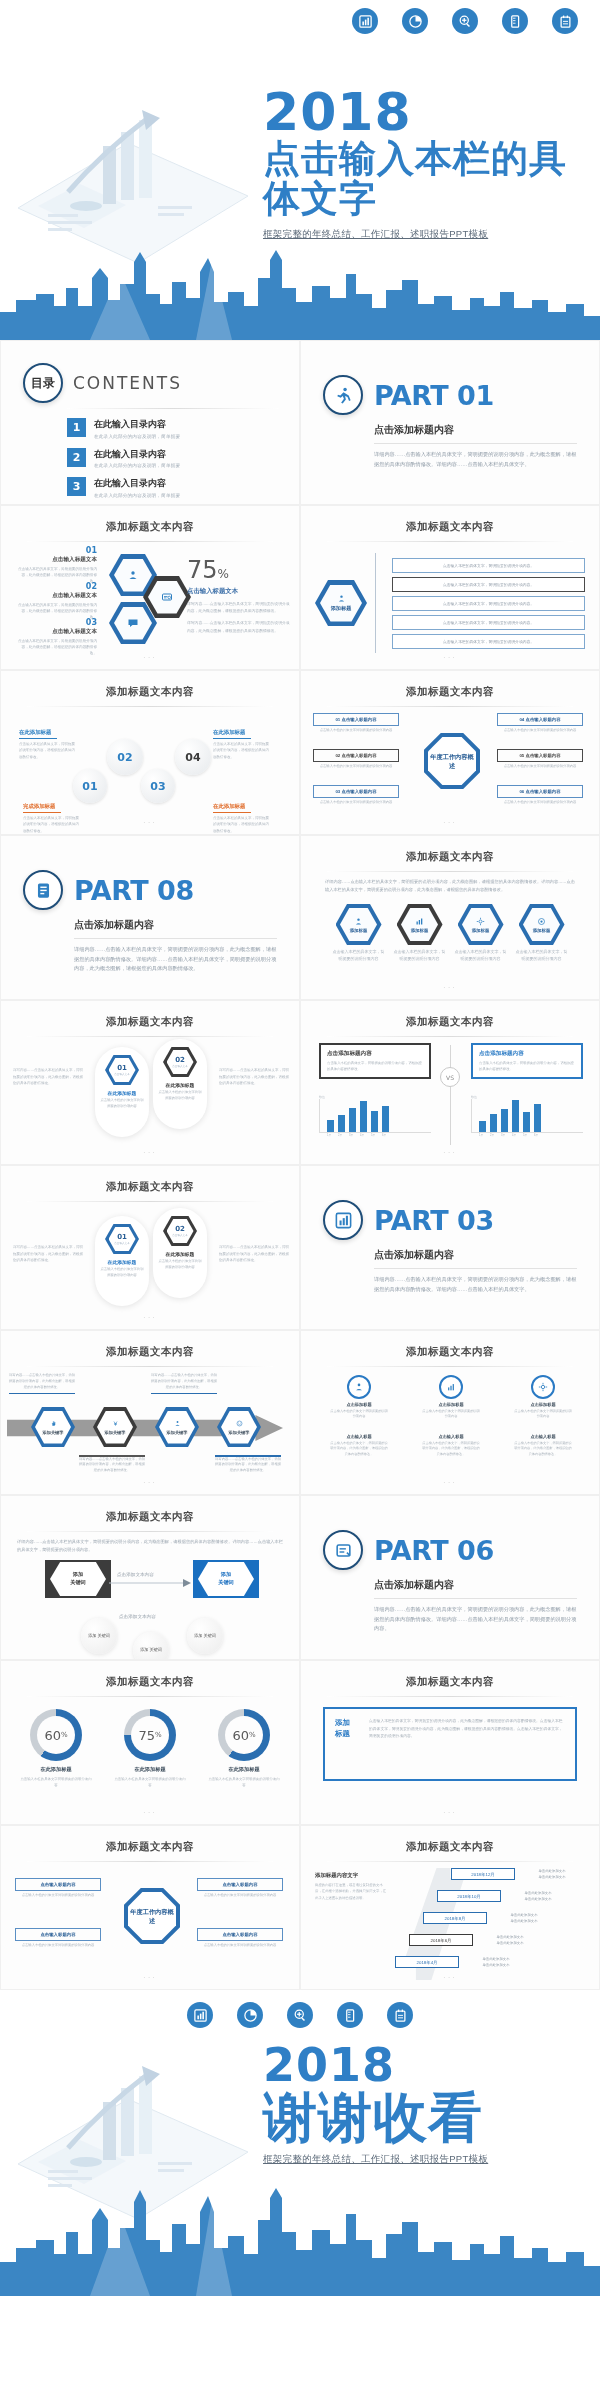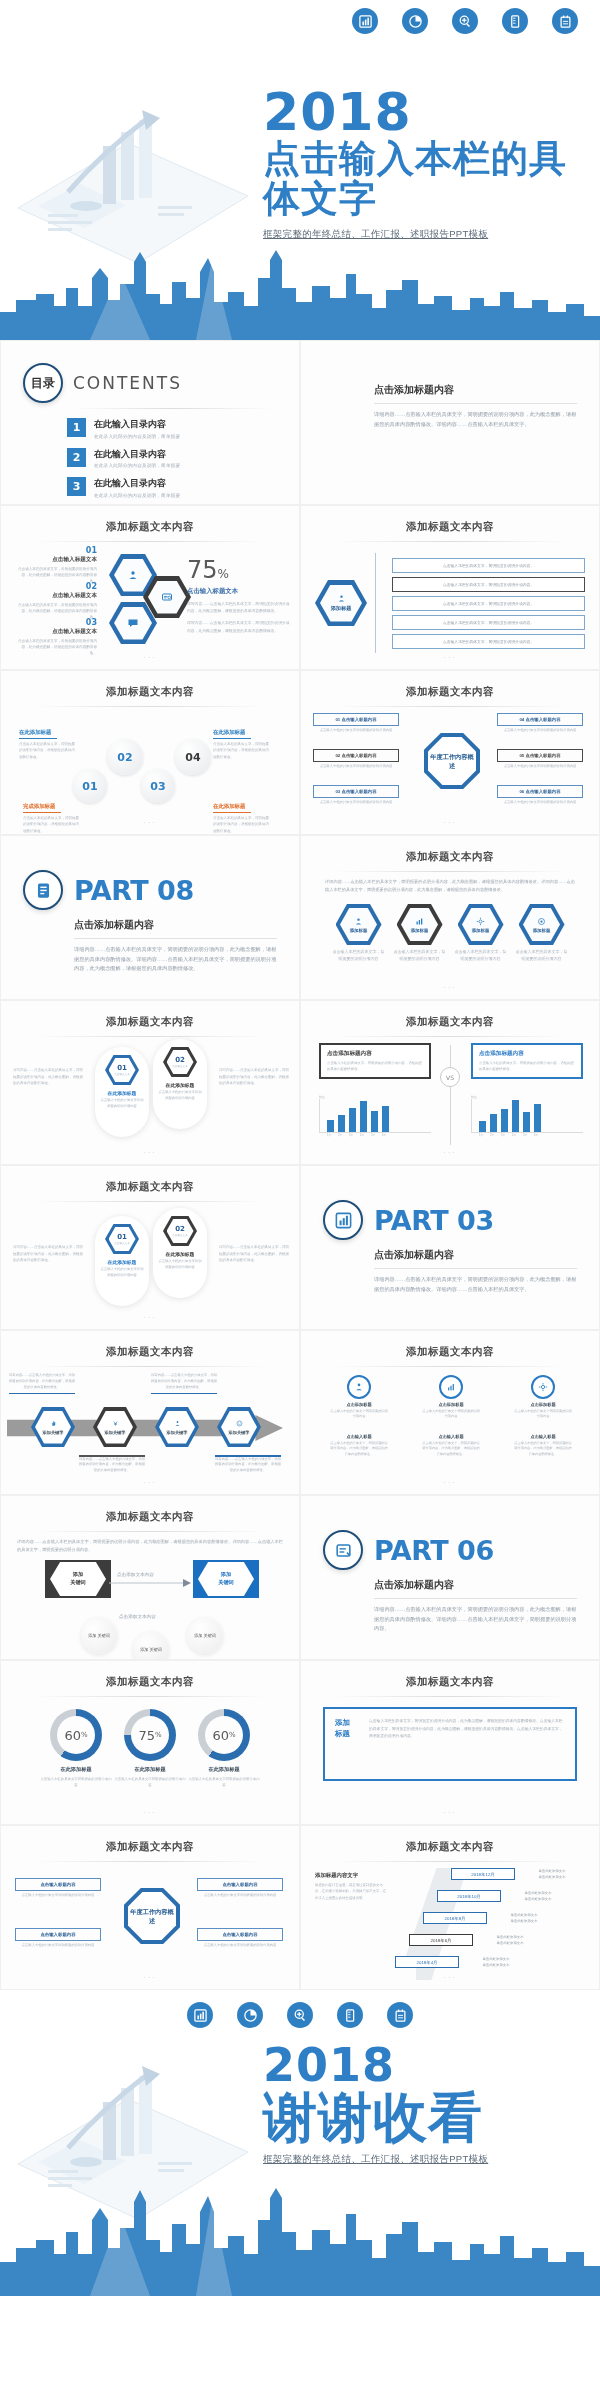--- a/index.html
+++ b/index.html
@@ -256,21 +256,21 @@
     display:flex; align-items:center; justify-content:center; font-size:5.2px; font-weight:700; text-align:center; line-height:1.5; color:#3c3c3c; }
   .kw-box.dark { background:#3c3c3c; }
   .kw-box.blue { background:#1a6fc0; }
   .kw-box.blue .hx { color:#1a6fc0; }
   .kw-mid { position:absolute; font-size:4.6px; color:#8e99a4; }
   .kw-ball { position:absolute; width:36px; height:36px; border-radius:50%; background:radial-gradient(circle at 35% 30%,#fff,#ececec);
     box-shadow:0 1px 4px rgba(0,0,0,.1); display:flex; align-items:center; justify-content:center;
     font-size:4.2px; color:#5a5a5a; text-align:center; line-height:1.5; }
 
   
-  .gauges { display:flex; justify-content:center; padding:12px 18px 0 18px; }
+  .gauges { display:flex; justify-content:space-between; padding:12px 18px 0 18px; }
   .gauge { width:74px; text-align:center; }
   .gauge .ring { width:52px; height:52px; margin:0 auto; border-radius:50%; position:relative; }
   .gauge .ring .inner { position:absolute; inset:7px; border-radius:50%; background:#fdfdfd;
     display:flex; align-items:center; justify-content:center; font-size:13px; color:#5a5a5a; font-family:"DejaVu Sans",sans-serif; }
   .gauge .ring .inner small { font-size:7px; }
   .gauge .gt { font-size:5.2px; font-weight:700; color:#3d4d5c; margin-top:5px; }
   .gauge .gd { font-size:3.4px; color:#aab3bc; line-height:1.8; margin-top:3px; }
 
   
   .addbox { position:relative; height:118px; padding:10px 22px 0 22px; }
@@ -411,20 +411,29 @@
             <div class="toc-d">在此录入此部分的内容及说明，简单扼要</div>
               </div>
           </div>
 
         </div>
       </div>
     </div>
 
     <div class="slide h165">
       <div class="partslide">
+        <div class="part-head">
+          <div class="part-ring">
+              <svg viewBox="0 0 24 24">
+                <circle cx="14" cy="4.5" r="2.2"></circle>
+                <path d="M12 8 L8 12 L5 11 L4.2 13 L8.5 14.8 L11 12.5 L12.5 16 L9 21 L11 22 L15 17 L14 12.5 L17 14 L19 19 L21 18 L18.6 12 Z"></path>
+              </svg>
+            </div>
+          <div class="part-num">PART 01</div>
+        </div>
         <div class="part-sub">点击添加标题内容</div>
         <div class="part-line"></div>
         <div class="part-body">详细内容……点击输入本栏的具体文字，简明扼要的说明分项内容，此为概念图解，请根据您的具体内容酌情修改。详细内容……点击输入本栏的具体文字。</div>
       </div>
     </div>
 
     <div class="slide h165">
       <div class="sec-title">添加标题文本内容</div>
       <div class="sec-rule"></div>
       <div class="hexwrap">

